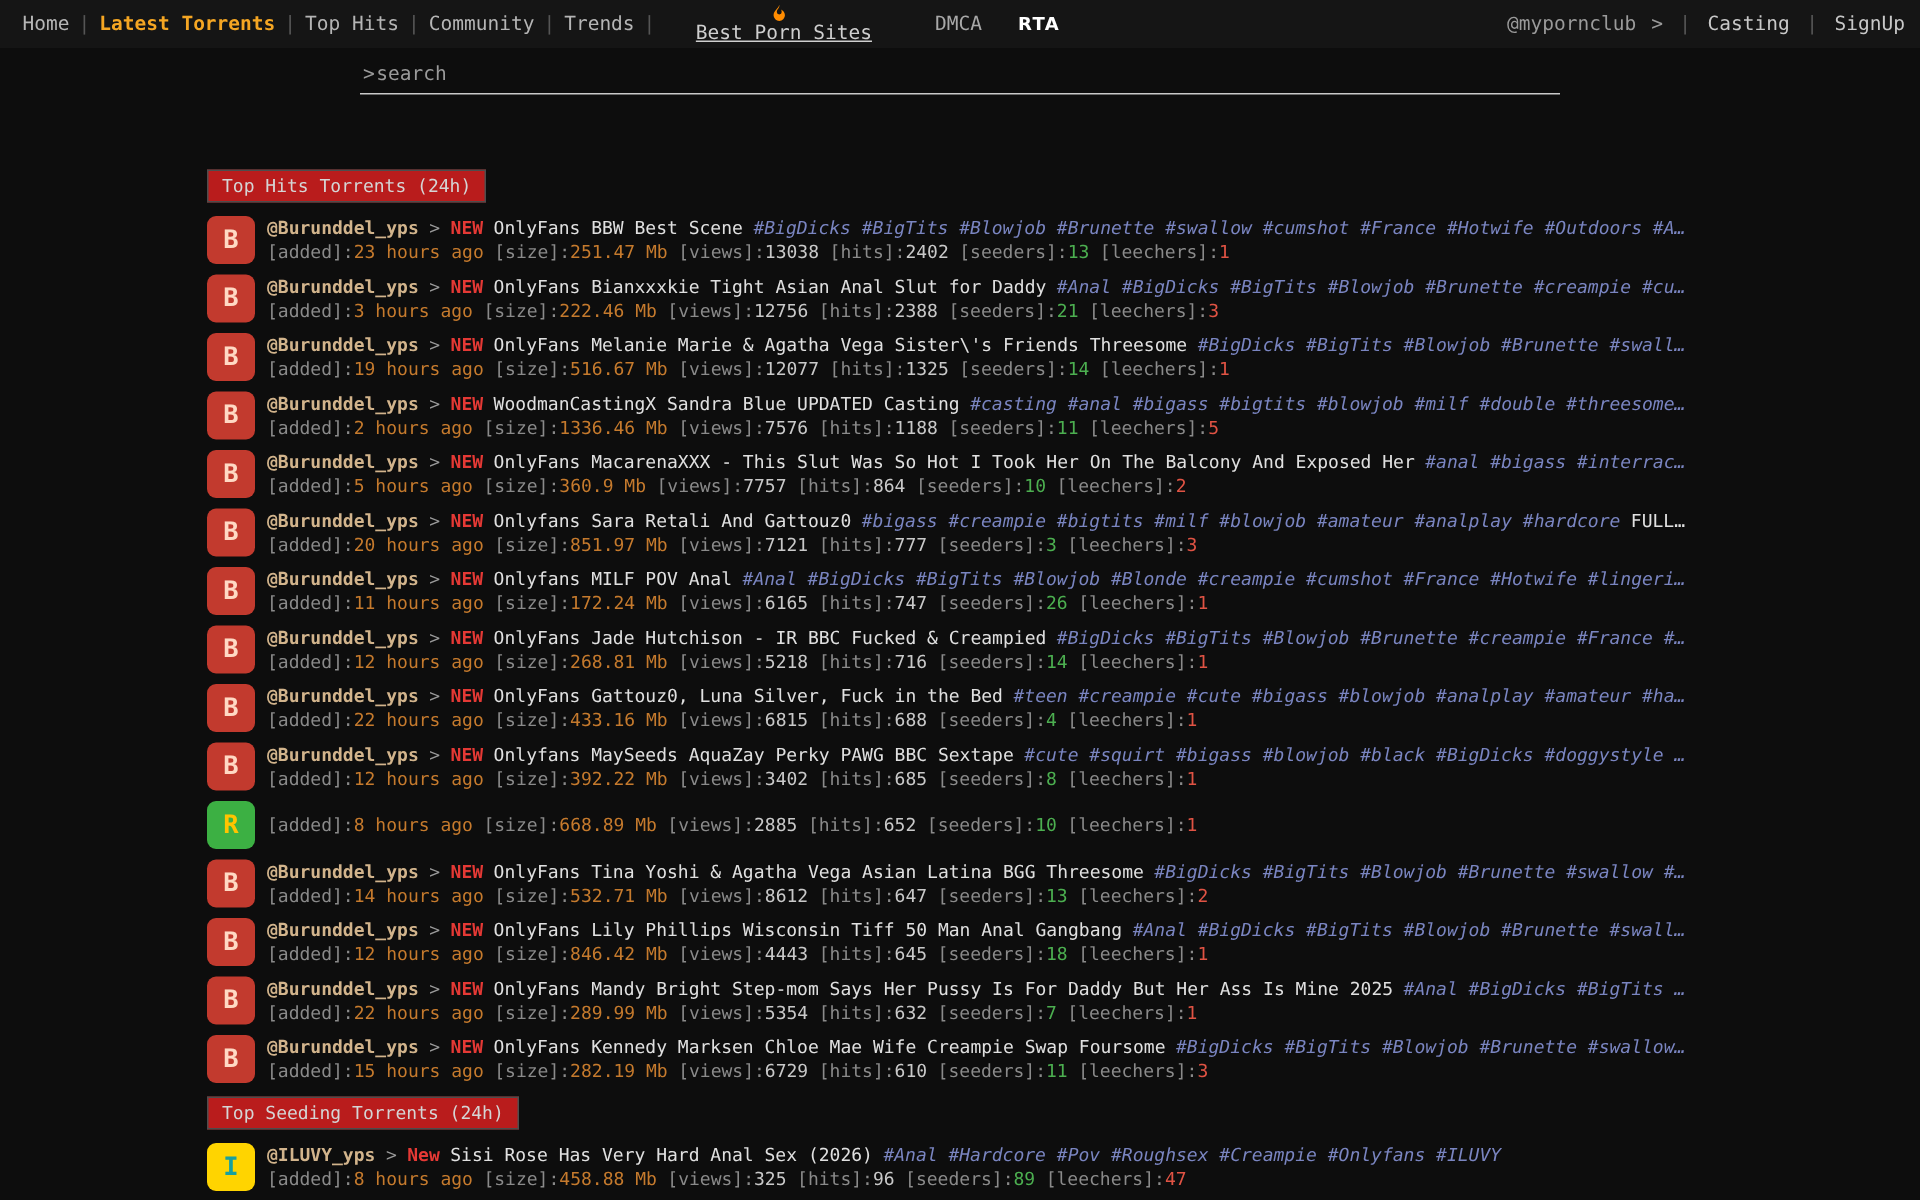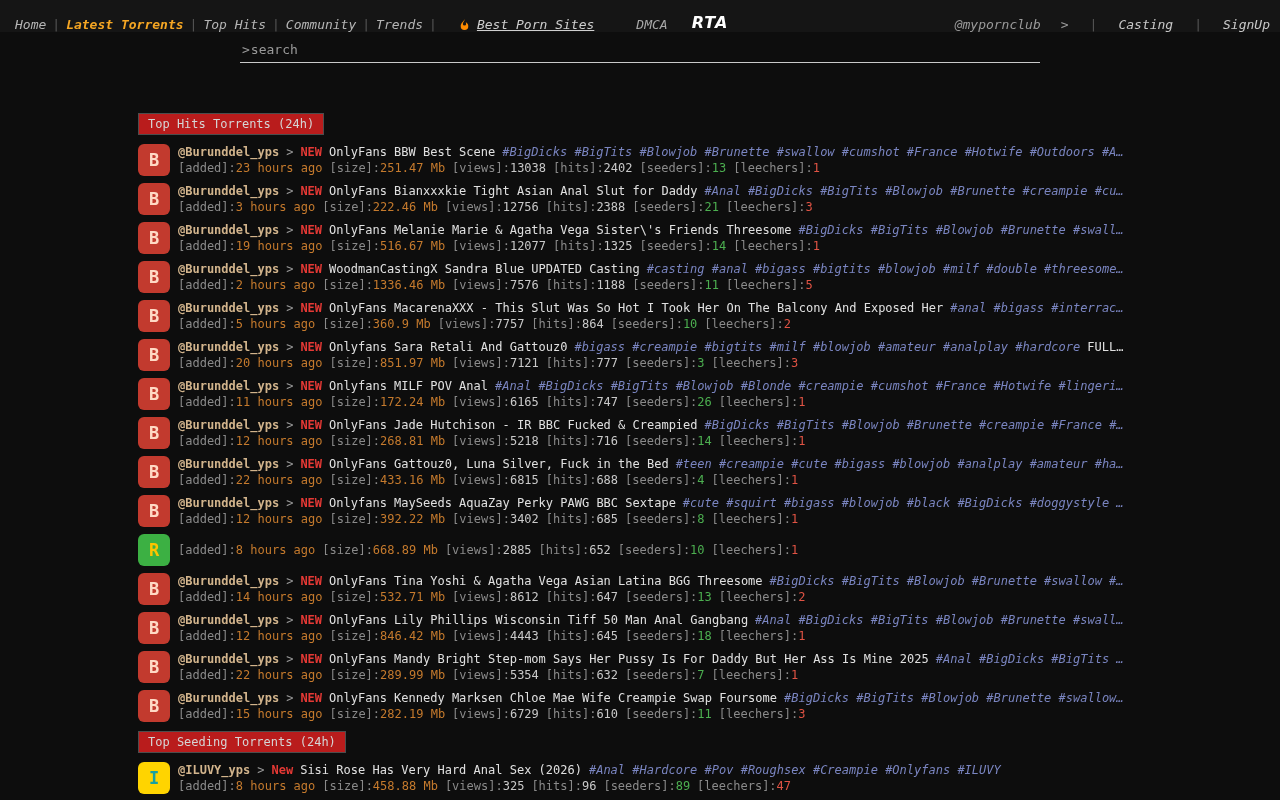--- a/index.html
+++ b/index.html
@@ -4,34 +4,34 @@
 <style>
   * { margin:0; padding:0; box-sizing:border-box; }
   html,body { width:1280px; height:800px; overflow:hidden; }
   body {
     background:#0d0d0d;
     font-family:"DejaVu Sans Mono", monospace;
     color:#dedede;
   }
   
   .topbar {
-    display:flex; align-items:flex-end;
+    display:flex; align-items:center;
     height:32px; padding:0 10px;
-    background:#151515; font-size:13px; color:#b5b5b5;font-style:italic;
+    background:#151515; font-size:13px; color:#b5b5b5;
   }
   .nav-menu { display:flex; align-items:center; }
   .nav-link { color:#b5b5b5; text-decoration:none; padding:0 5px; cursor:pointer; white-space:nowrap; }
   .nav-link.active { color:#f5a623; font-weight:bold; }
   .sep { color:#555; padding:0 1px; }
-  .promo { display:flex; align-items:center; margin-left:20px; cursor:pointer; }
+  .promo { display:flex; align-items:center; margin-left:20px; cursor:pointer;flex-direction:column; }
   .promo-label { color:#cfcfcf; text-decoration:underline; margin-left:6px; }
   .dmca { margin-left:42px; color:#a8a8a8; cursor:pointer; }
-  .rta { margin-left:24px; color:#ffffff; font-weight:900; font-size:16px; letter-spacing:1px;
+  .rta { margin-left:24px; color:#ffffff; font-weight:900; font-size:12px; letter-spacing:1px;
          font-family:"DejaVu Sans", sans-serif; }
-  .topbar-right { margin-left:auto; display:flex; align-items:center; gap:20px; color:#9a9a9a; }
+  .topbar-right { margin-left:auto; display:flex; align-items:center; gap:10px; color:#9a9a9a; }
   .auth-link { color:#c8c8c8; text-decoration:none; cursor:pointer; }
   
   .search-wrap {
     width:800px; margin:9px auto 0;
     border-bottom:1px solid #c9c9c9;
     padding:1px 2px 5px;
     display:flex; align-items:center;
     font-size:13px; color:#9a9a9a;
   }
   .search-prompt { margin-right:1px; }

